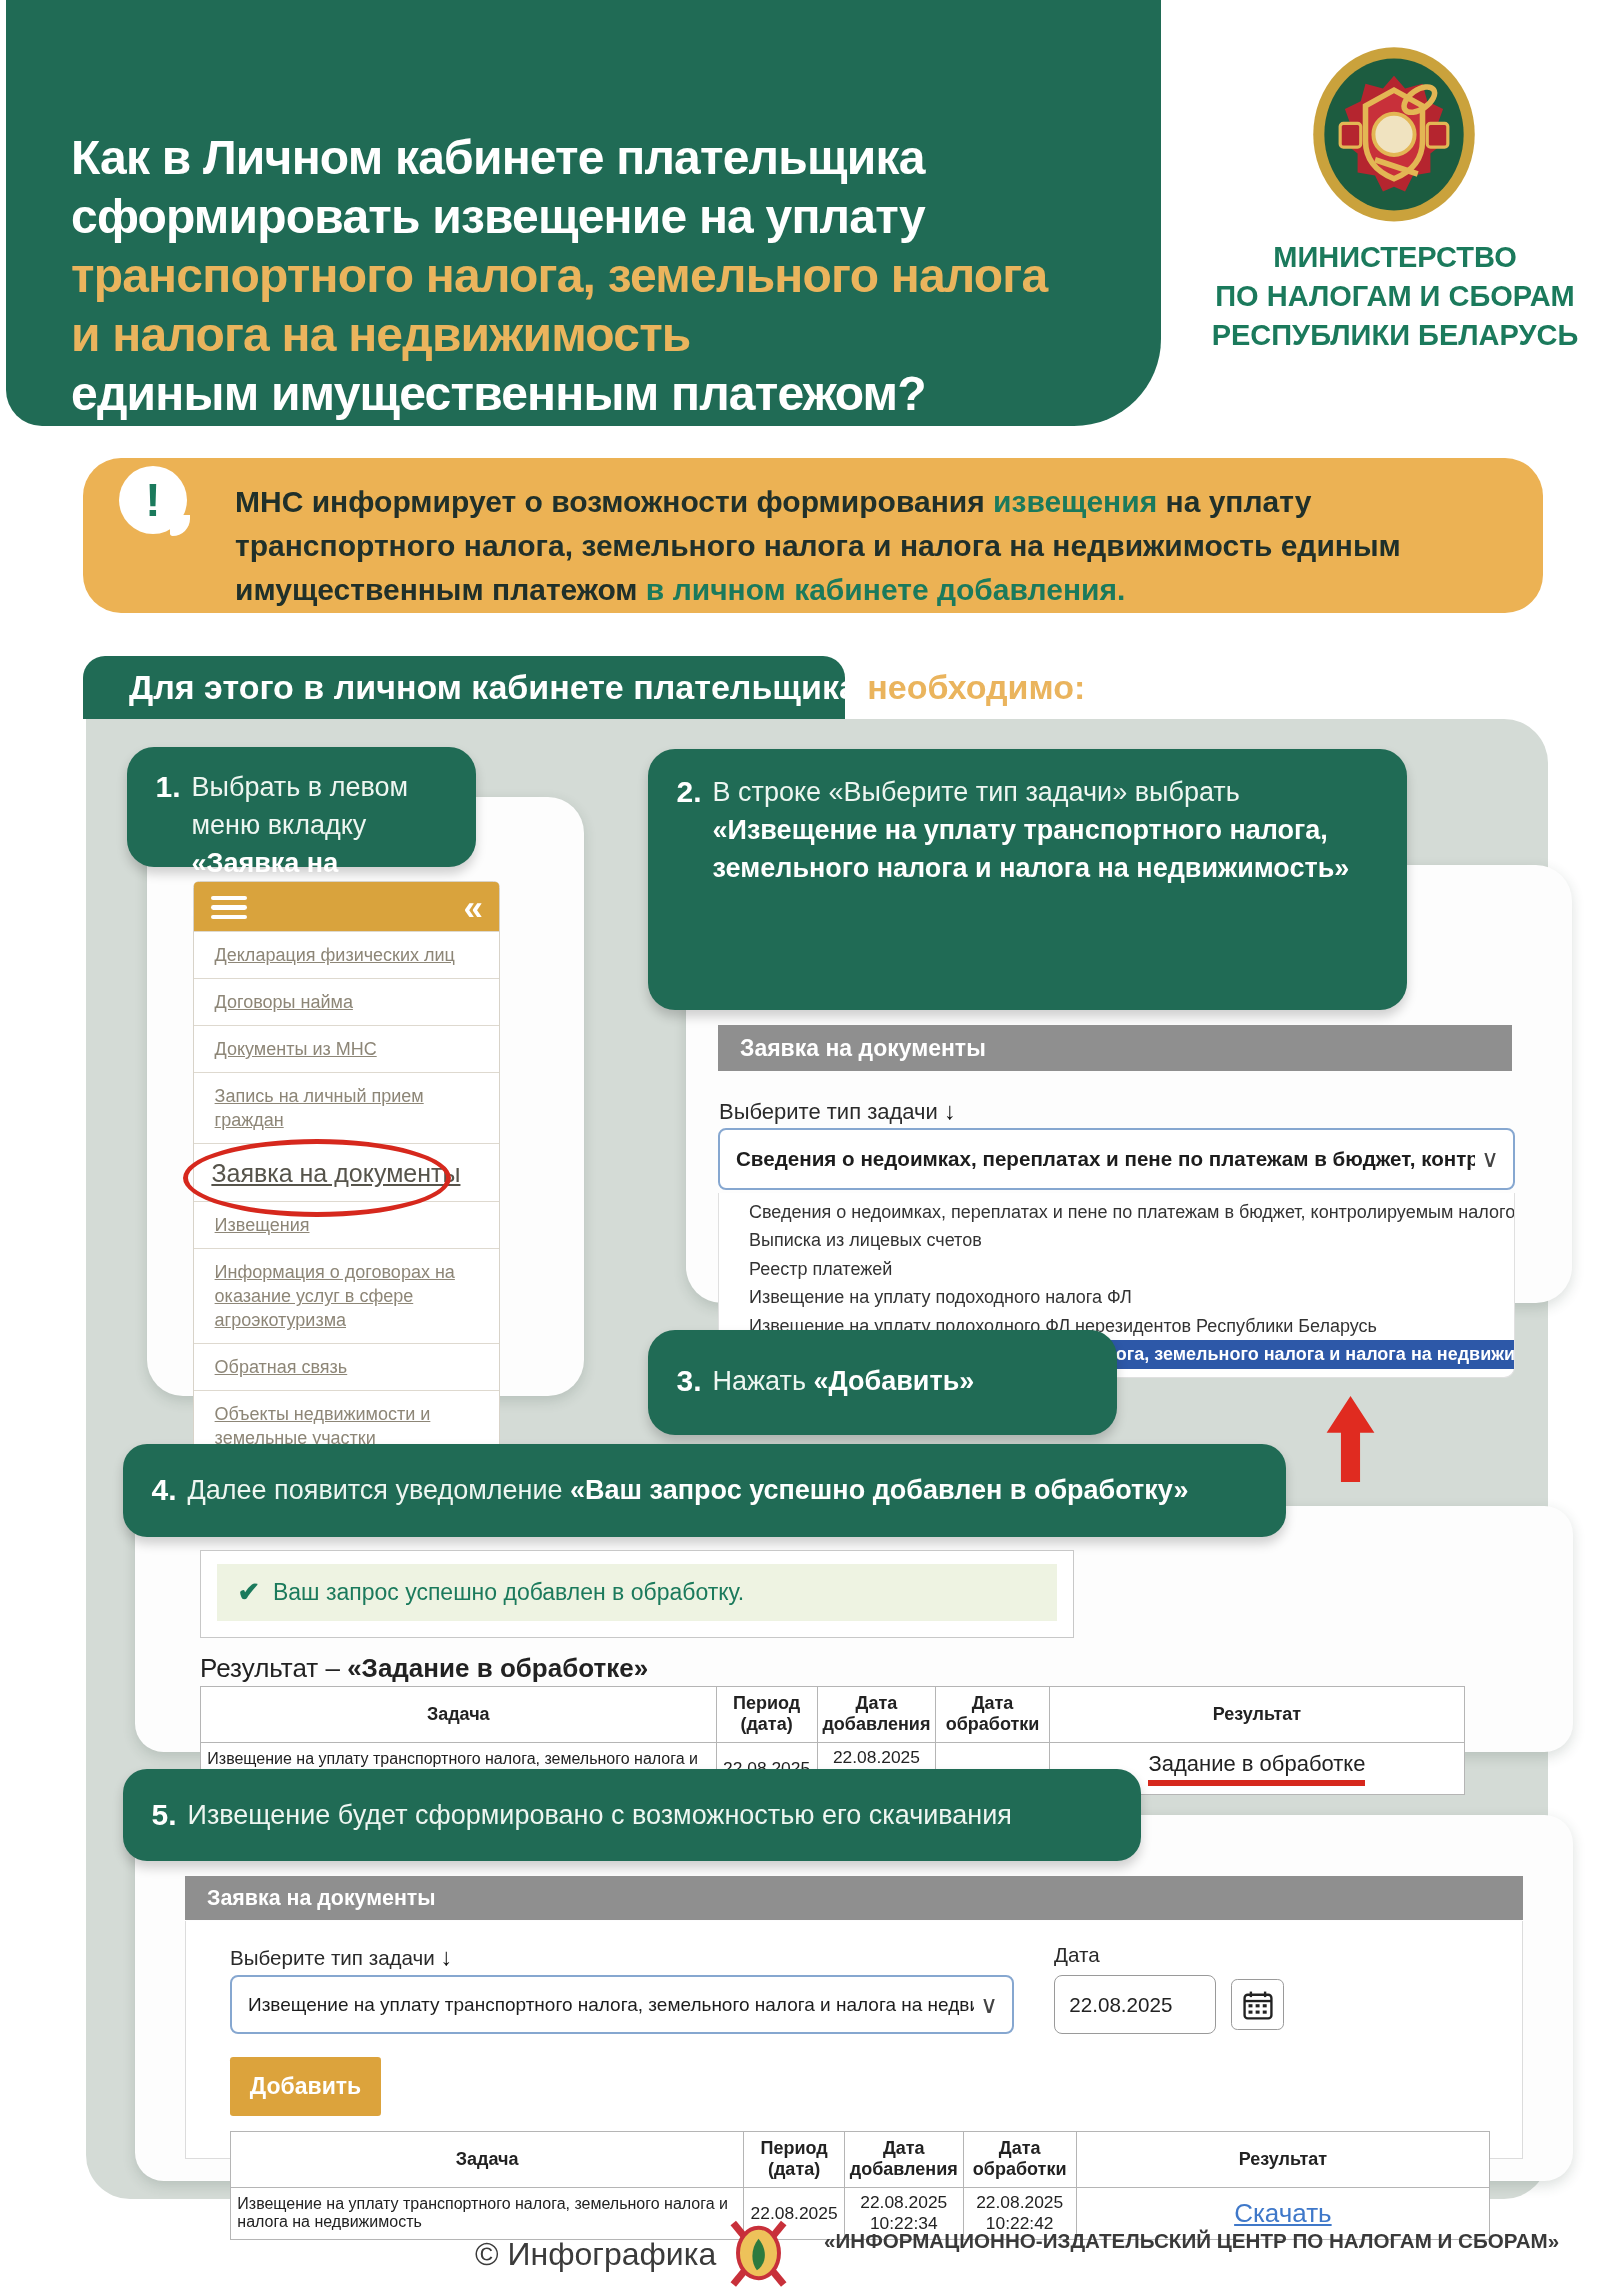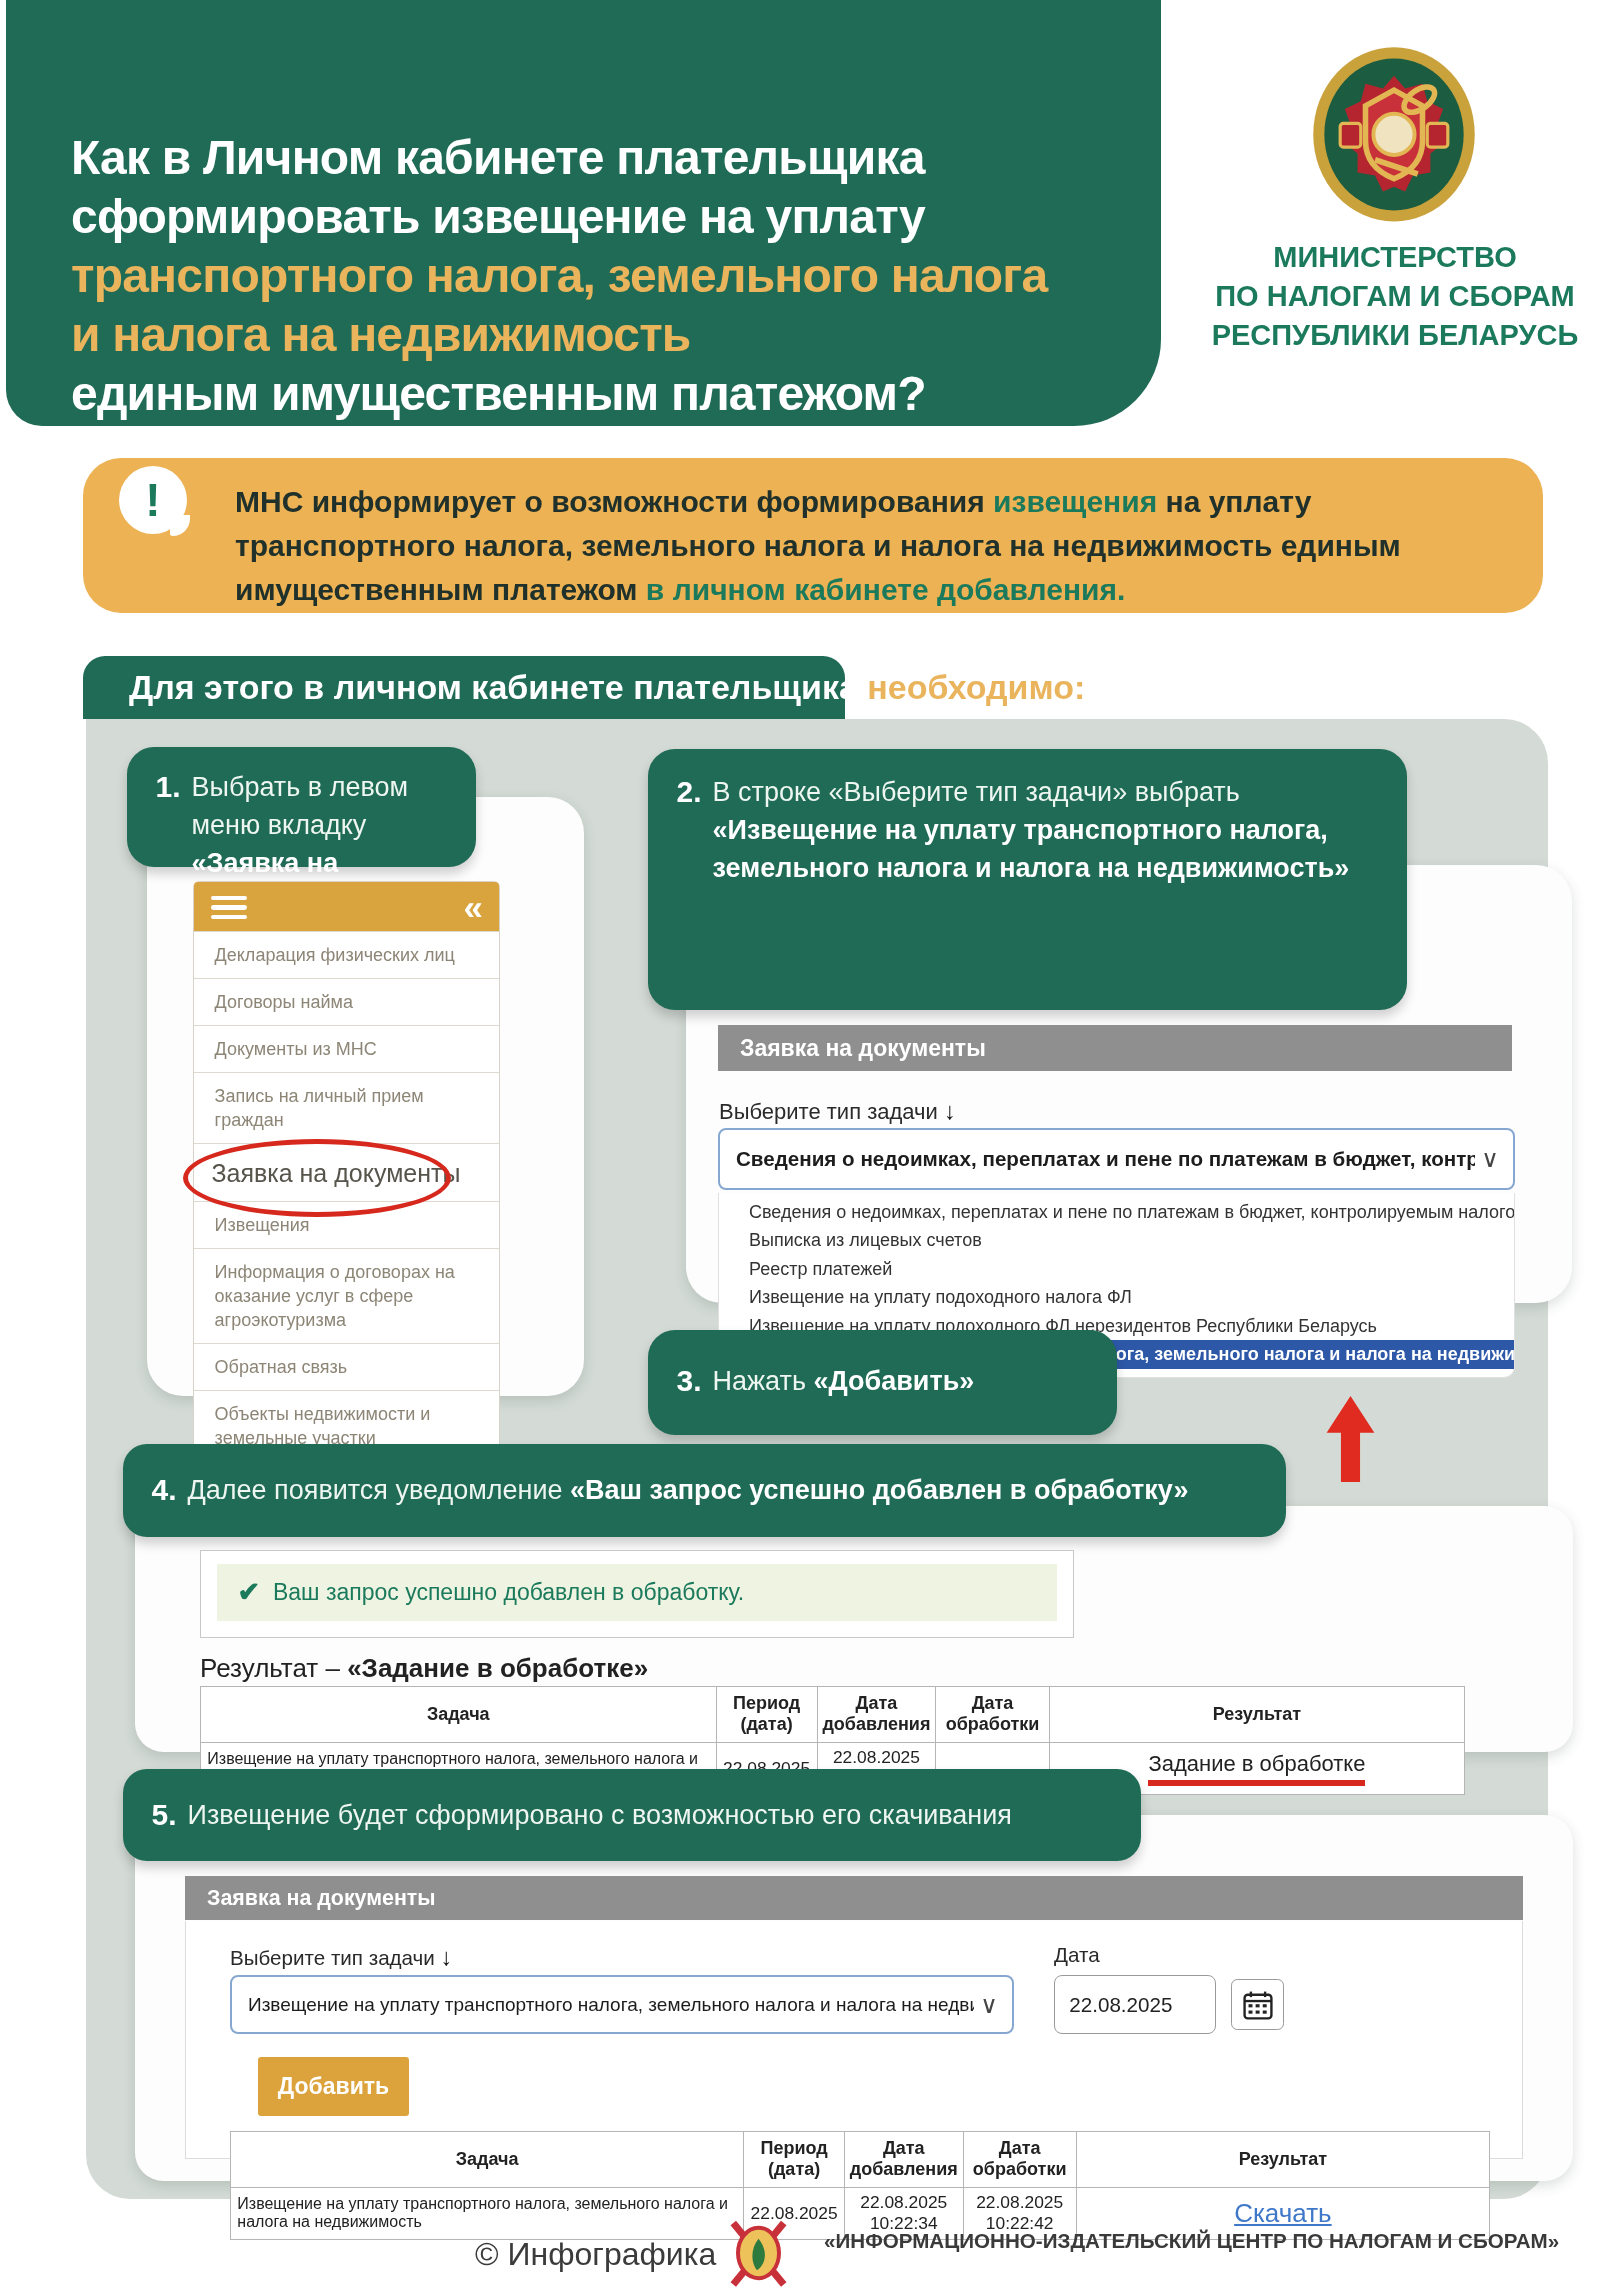--- a/index.html
+++ b/index.html
@@ -38,21 +38,21 @@
 
   
   .card{background:#fdfdfd;border-radius:36px;box-shadow:0 4.8px 12.7px rgba(40,60,50,.16);}
 
   
   .menu-widget{left:193px;top:881px;width:307px;background:#ffffff;border:1.6px solid #d8d3c9;border-radius:6.3px 6.3px 17.4px 17.4px;box-sizing:border-box;}
   .menu-head{height:49px;background:#d9a33d;border-radius:4px 4px 0 0;position:relative;}
   .burger{position:absolute;left:17.4px;top:13.5px;width:36px;}
   .burger div{height:4.8px;background:#ffffff;border-radius:2.4px;margin-bottom:4.8px;}
   .collapse{position:absolute;right:16px;top:1.6px;color:#ffffff;font-size:35px;font-weight:bold;line-height:46px;}
-  .menu-item{border-top:1.6px solid #ded9cf;padding:11px 11px 11px 20.6px;font-size:18px;line-height:24px;color:#8d8677;}
+  .menu-item{border-top:1.6px solid #ded9cf;padding:11px 11px 11px 20.6px;font-size:18px;line-height:24px;color:#8d8677;text-decoration:underline;}
   .menu-item:first-of-type{border-top:none;}
   .menu-item.sel{position:relative;font-size:25px;line-height:32px;color:#56544b;padding:12.7px 8px 12.7px 17.4px;}
   .red-ellipse{position:absolute;left:-11px;top:-4.8px;width:258px;height:68px;border:5.5px solid #d6281d;border-radius:50%;pointer-events:none;}
 
   
   .panel-head{background:#8f8f8f;color:#ffffff;font-weight:bold;font-size:23px;line-height:46px;padding-left:22px;box-sizing:border-box;}
 
   
   .lbl{font-size:22px;color:#2a2a2a;}
   .lbl .arrow{font-weight:bold;font-size:24px;color:#111;}
@@ -72,21 +72,21 @@
   .uline-red{display:inline-block;border-bottom:6.3px solid #d6281d;padding-bottom:3.2px;font-size:22px;}
   .dl-link{color:#3f78c9;font-size:26px;margin-top:21px;}
 
   
   .notif-outer{border:1.6px solid #c8c8c8;background:#ffffff;}
   .notif-inner{background:#eef3e2;color:#1b7a5c;font-size:23px;display:flex;align-items:center;}
   .notif-inner .chk{font-weight:bold;font-size:27px;margin:0 12.7px 0 20.6px;}
 
   
   .result-line{font-size:26px;color:#222;}
-  .orange-btn{background:#dca33c;color:#ffffff;font-weight:bold;font-size:23px;border:none;border-radius:3.2px;margin-left:28px;}
+  .orange-btn{background:#dca33c;color:#ffffff;font-weight:bold;font-size:23px;border:none;border-radius:3.2px;}
   .date-input{border:1.6px solid #9a9a9a;border-radius:8px;background:#ffffff;font-size:20.6px;color:#222;
               display:flex;align-items:center;padding-left:14.3px;box-sizing:border-box;}
   .cal-btn{background:#ffffff;border:1.6px solid #9a9a9a;border-radius:6.3px;display:flex;align-items:center;justify-content:center;}
   .footer-copy{font-size:32px;color:#3b3b3b;}
   .footer-org{font-weight:bold;font-size:20.6px;line-height:28px;color:#3a3a3a;}
   .red-arrow{width:51px;height:86px;}
 </style>
 </head>
 <body>
 

